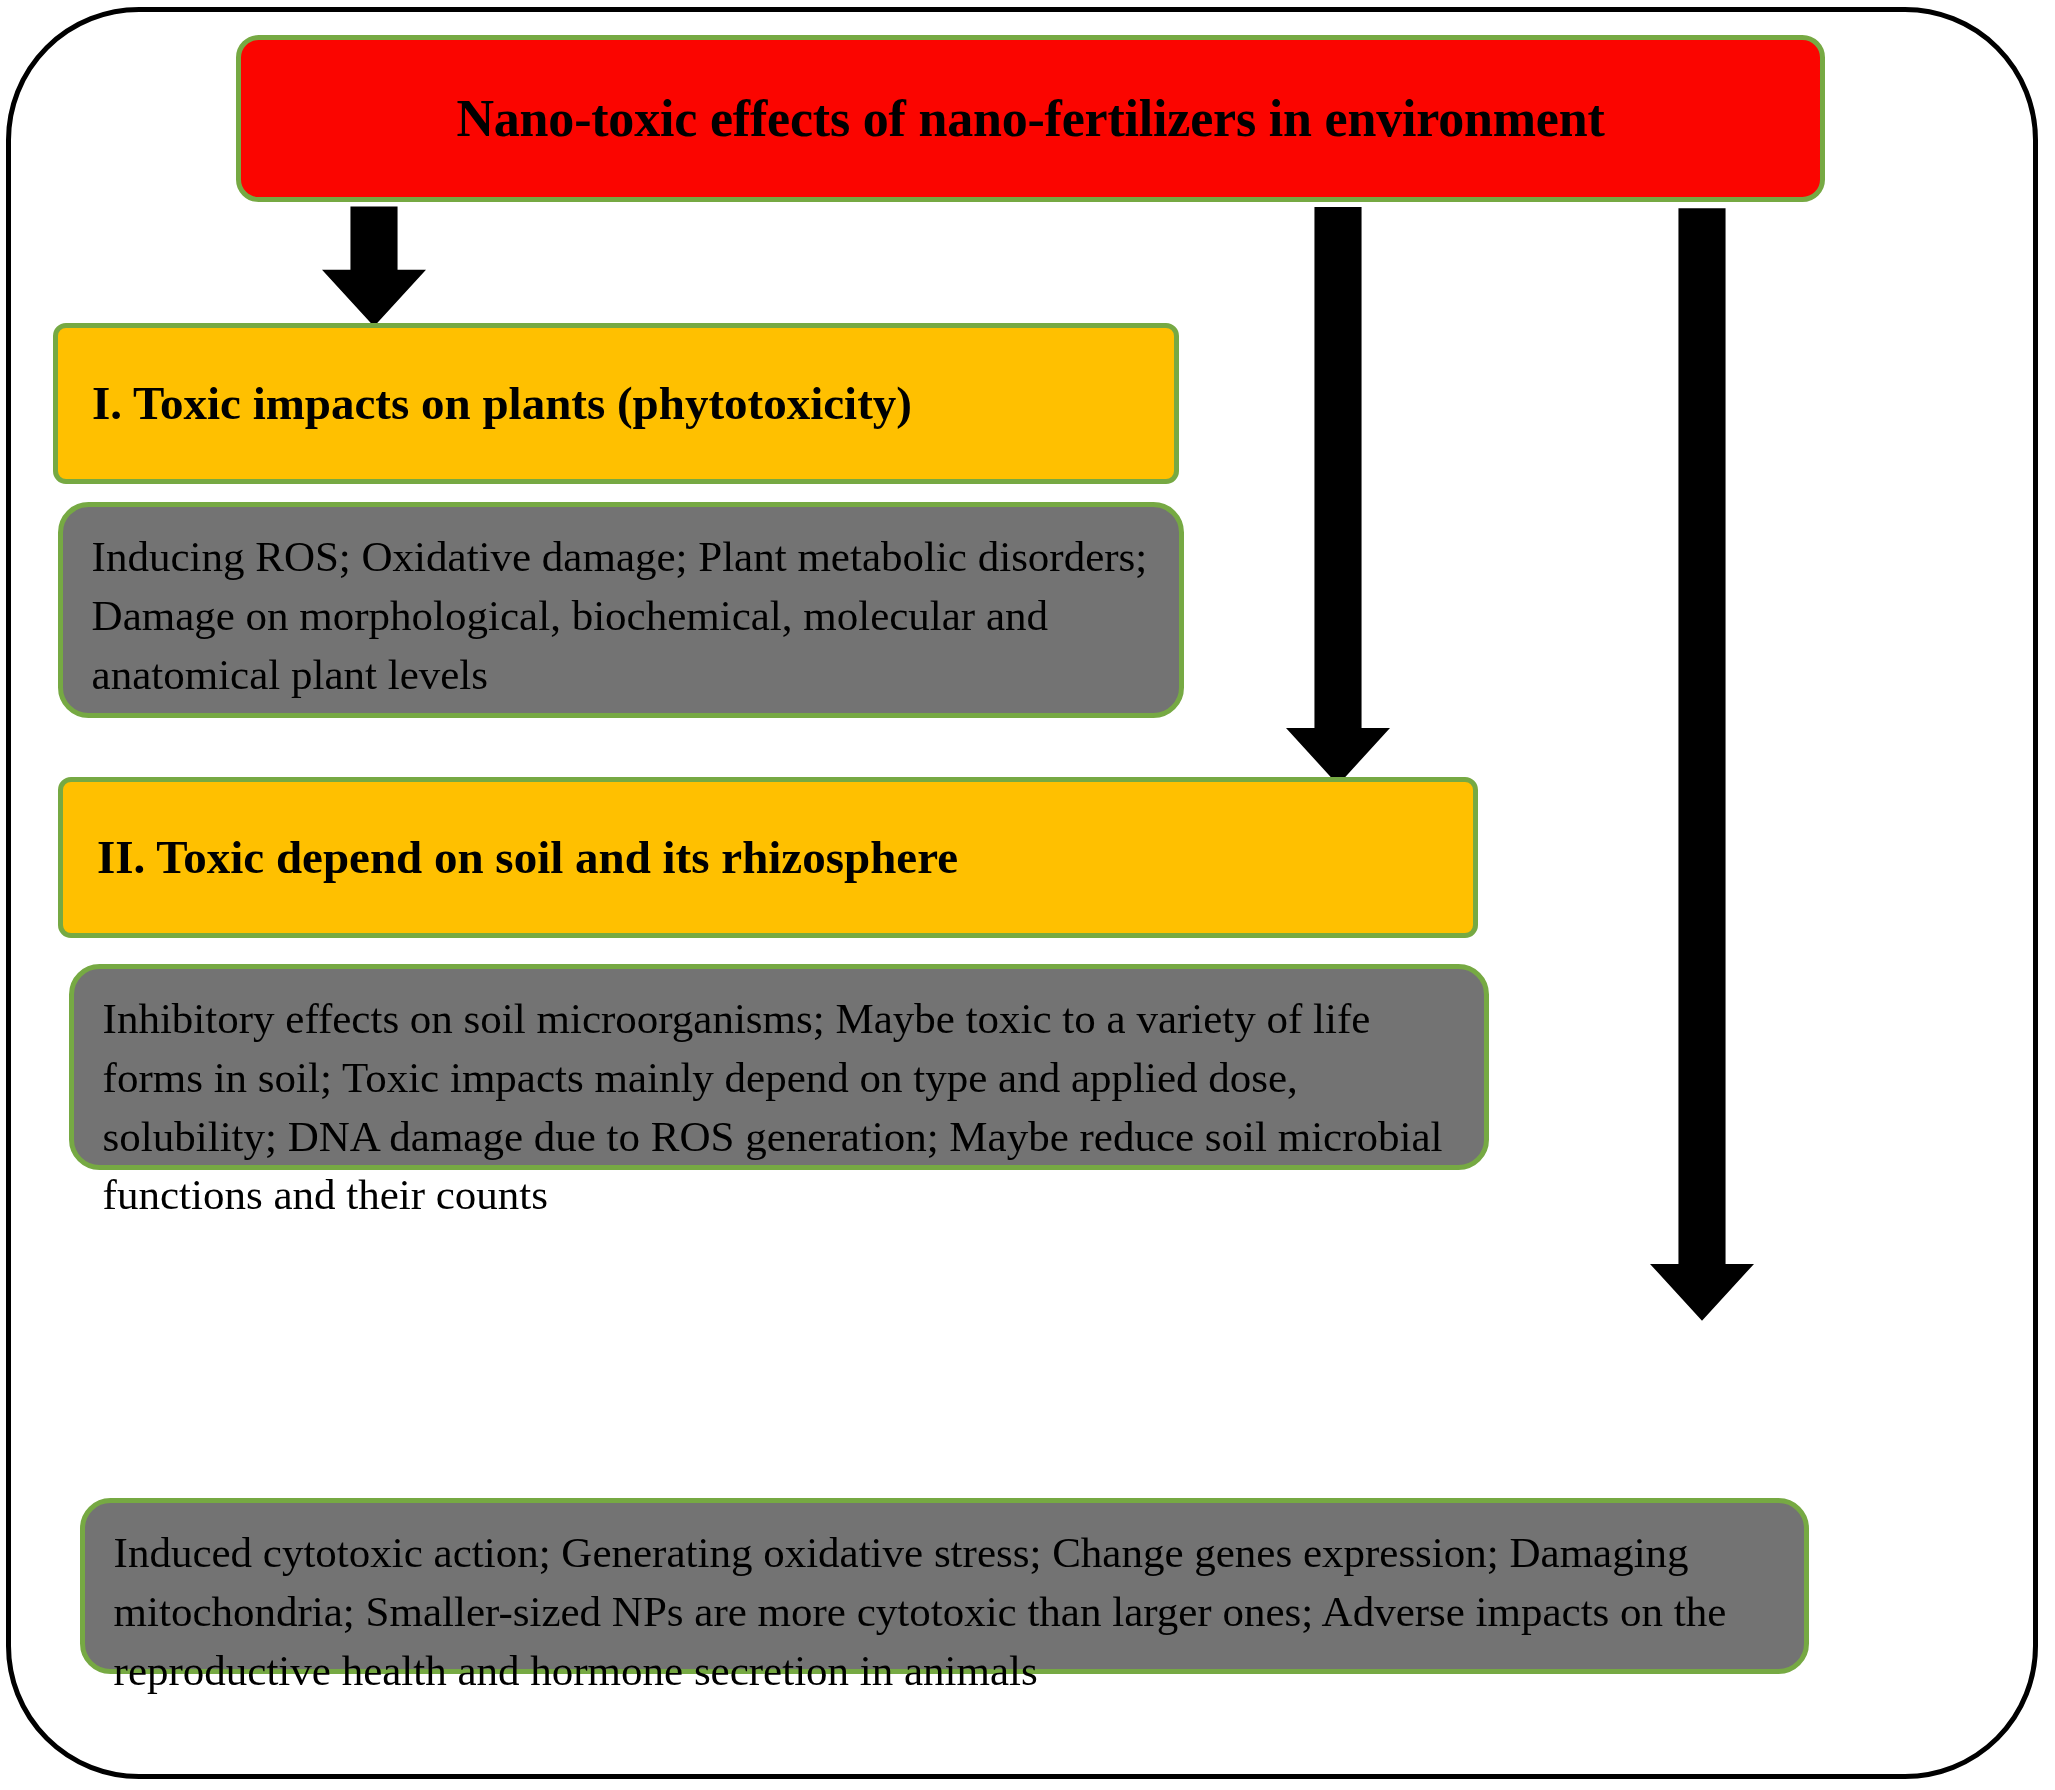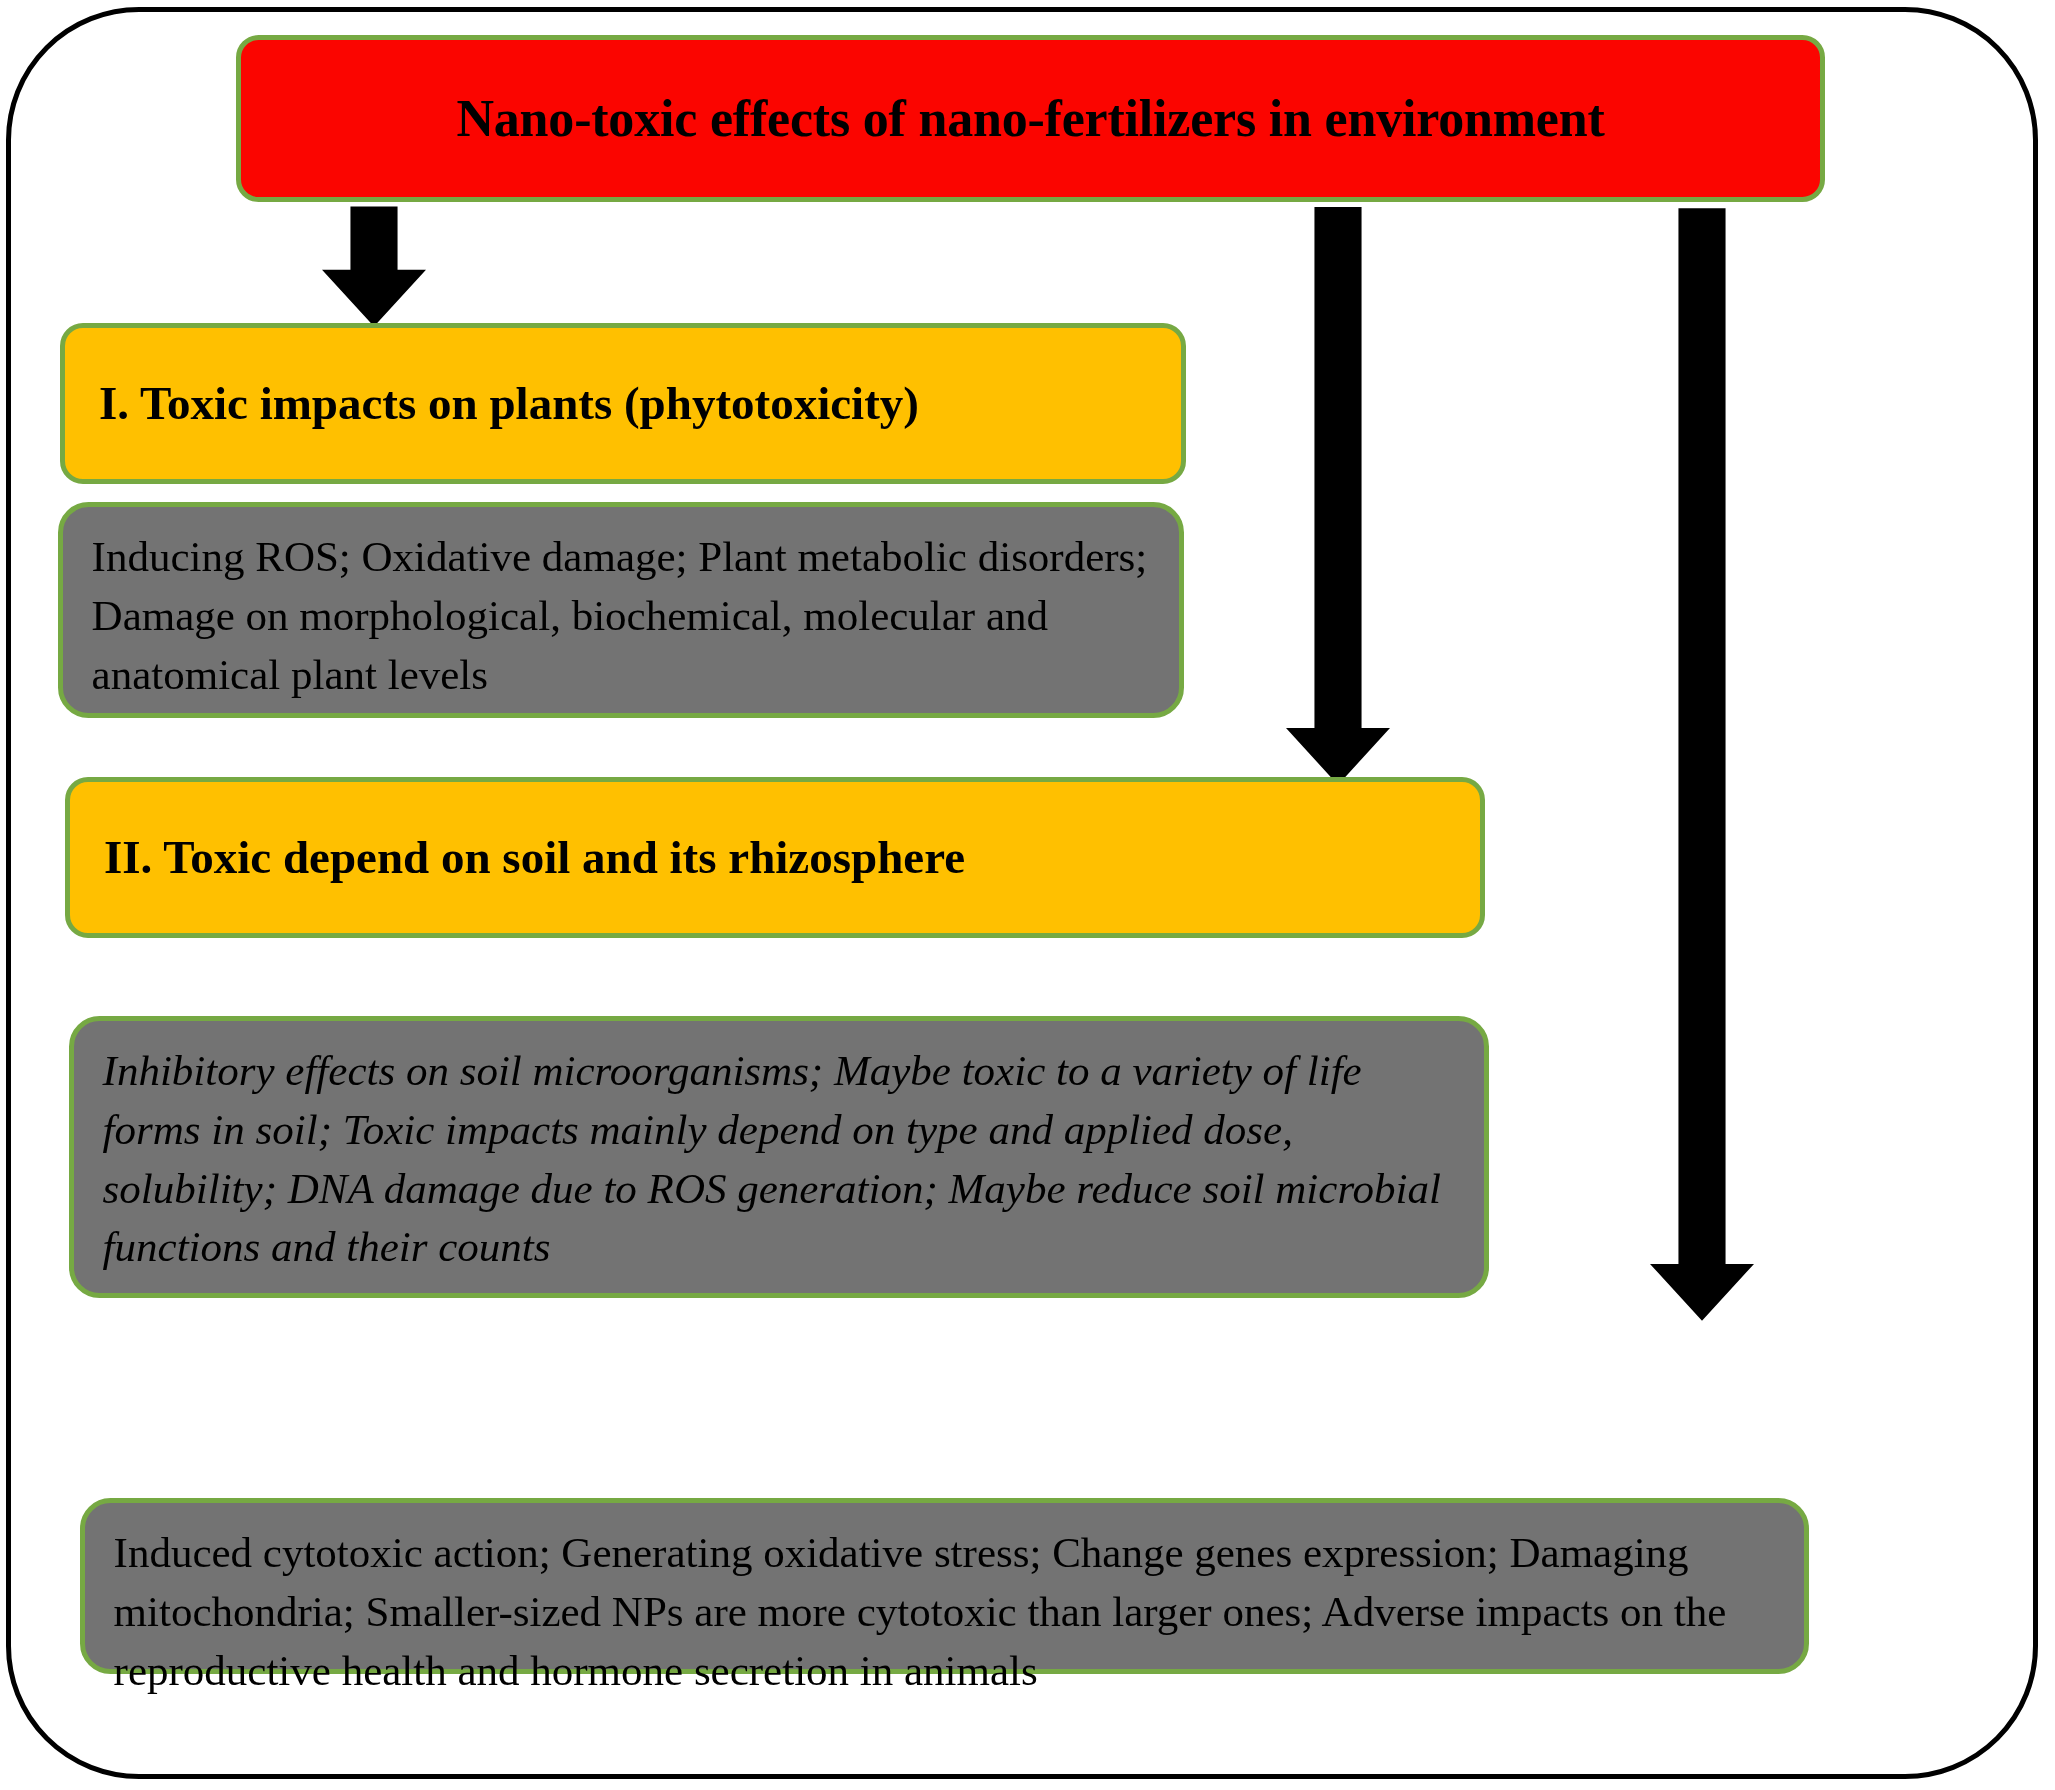--- a/index.html
+++ b/index.html
@@ -55,23 +55,22 @@
     color: #000000;
     text-align: center;
     line-height: 1.1;
     letter-spacing: -0.2px;
     padding: 0 11.8px;
   }
 
   
   .heading-node {
     background: #ffc000;
-    border-radius: 23px;
+    border-radius: 13px;
     justify-content: flex-start;
-    margin-left: 7px;
   }
   .heading-node .node-text {
     font-weight: bold;
     font-size: 47px;
     color: #000000;
     padding-left: 34px;
     line-height: 1.12;
   }
 
   
@@ -85,21 +84,21 @@
     font-weight: normal;
     font-size: 43px;
     color: #000000;
     line-height: 1.37;
     padding: 20.7px 28.6px 14.8px 28.6px;
   }
 
   #heading-1 { left: 53px;  top: 323px;  width: 1126px; height: 161px; }
   #detail-1  { left: 58px;  top: 502px; width: 1126px; height: 216px; }
   #heading-2 { left: 58px;  top: 777px; width: 1420px; height: 161px; }
-  #detail-2  { left: 69px;  top: 1016px; width: 1420px; height: 282px; font-style: italic; }
+  #detail-2  { left: 69px;  top: 964px; width: 1420px; height: 206px; }
   #heading-3 { left: 69px;  top: 1307px; width: 1729px; height: 161px; }
   #detail-3  { left: 80px;  top: 1498px; width: 1729px; height: 176px; }
 
   
   .arrow {
     position: absolute;
     z-index: 3;
   }
   .arrow svg { display: block; }
 </style>

